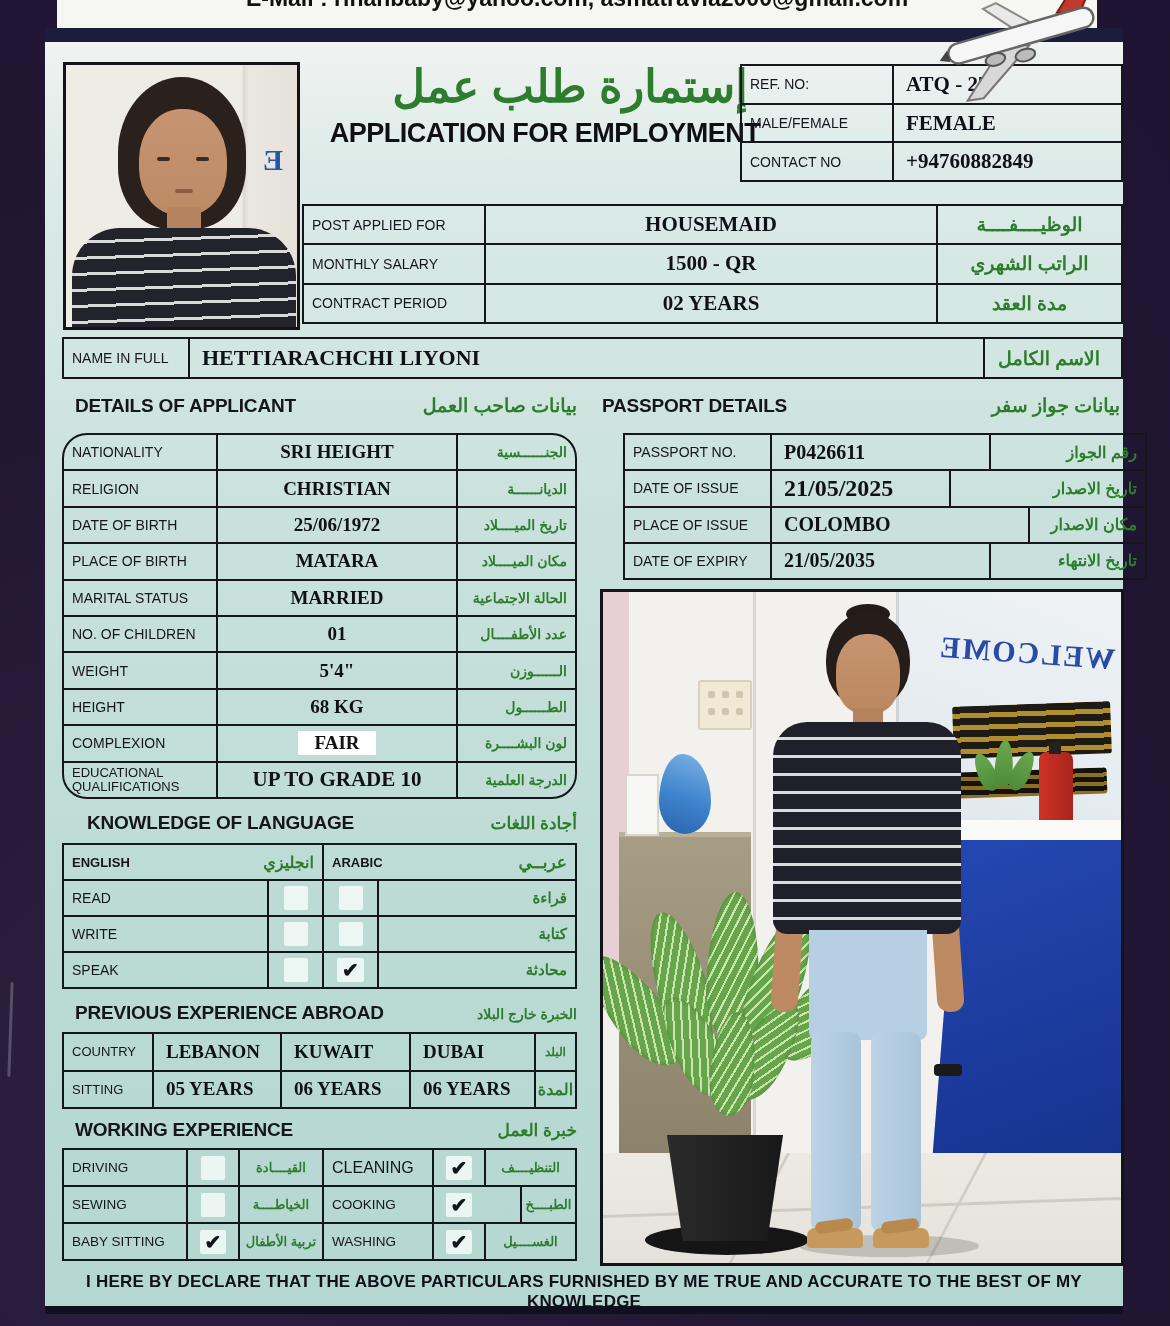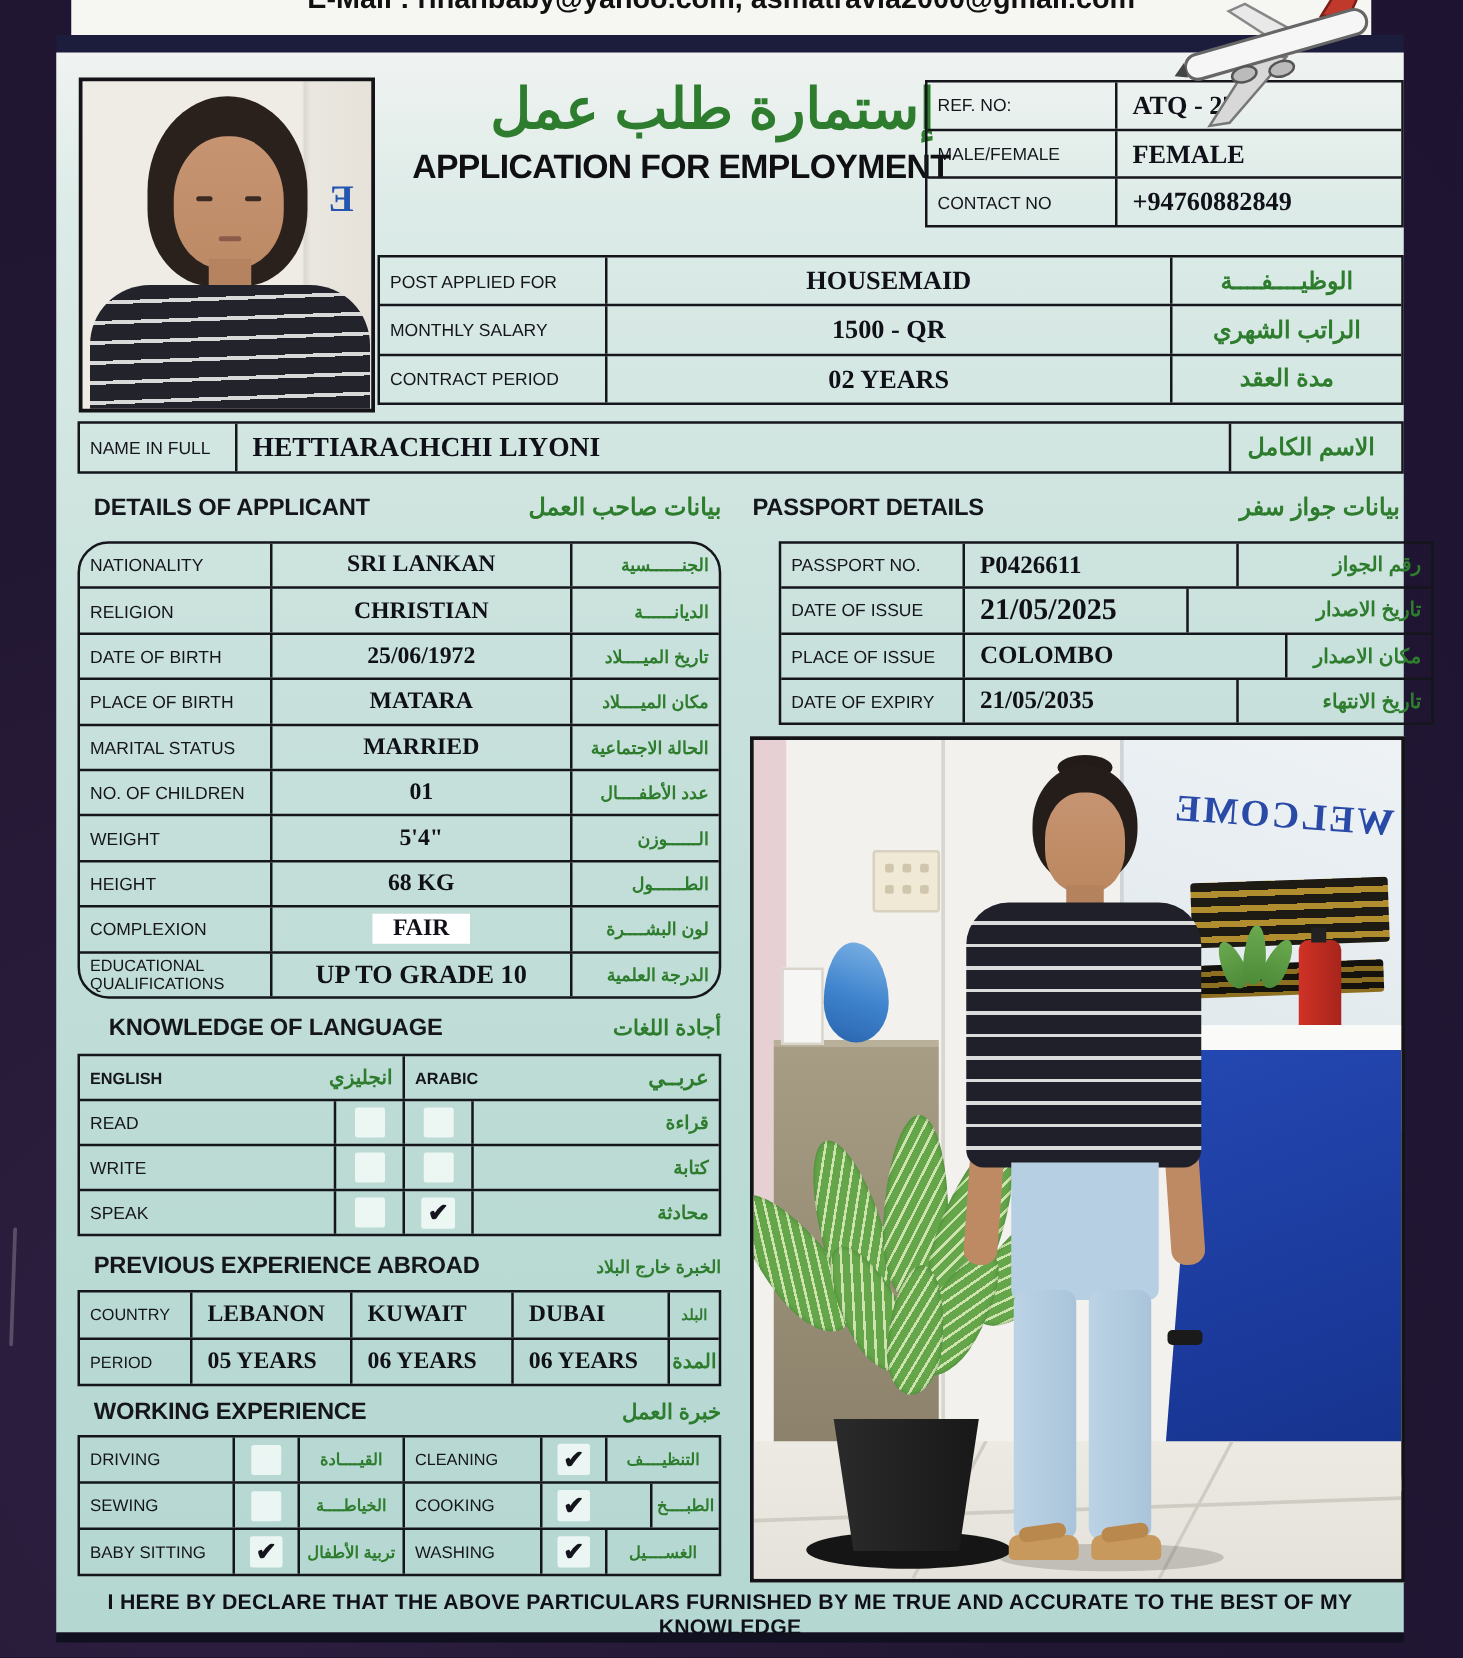--- a/index.html
+++ b/index.html
@@ -182,21 +182,21 @@
       </div>
     </div>
 
     <div class="heading-row" style="left:30px;top:352px;width:502px;">
       <span class="h-en">DETAILS OF APPLICANT</span>
       <span class="h-ar" style="font-size:19px;">بيانات صاحب العمل</span>
     </div>
     <div class="tbl" style="left:17px;top:391px;width:515px;height:366px;border-radius:25px;">
       <div class="tr">
         <div class="td lbl" style="width:152px;">NATIONALITY</div>
-        <div class="td val" style="width:240px;font-size:19px;">SRI LANKAN</div>
+        <div class="td val" style="width:240px;font-size:19px;">SRI HEIGHT</div>
         <div class="td ar" style="flex:1;font-size:14px;">الجنــــــسية</div>
       </div>
       <div class="tr">
         <div class="td lbl" style="width:152px;">RELIGION</div>
         <div class="td val" style="width:240px;font-size:19px;">CHRISTIAN</div>
         <div class="td ar" style="flex:1;font-size:14px;">الديانــــــة</div>
       </div>
       <div class="tr">
         <div class="td lbl" style="width:152px;">DATE OF BIRTH</div>
         <div class="td val" style="width:240px;font-size:19px;">25/06/1972</div>
@@ -294,40 +294,40 @@
     </div>
     <div class="tbl" style="left:17px;top:990px;width:515px;height:77px;">
       <div class="tr">
         <div class="td lbl" style="width:88px;font-size:13px;">COUNTRY</div>
         <div class="td val val-left" style="width:128px;font-size:19px;">LEBANON</div>
         <div class="td val val-left" style="width:129px;font-size:19px;">KUWAIT</div>
         <div class="td val val-left" style="width:125px;font-size:19px;">DUBAI</div>
         <div class="td ar ar-c" style="flex:1;font-size:12px;">البلد</div>
       </div>
       <div class="tr">
-        <div class="td lbl" style="width:88px;font-size:13px;">PERIOD</div>
+        <div class="td lbl" style="width:88px;font-size:13px;">SITTING</div>
         <div class="td val val-left" style="width:128px;font-size:19px;">05 YEARS</div>
         <div class="td val val-left" style="width:129px;font-size:19px;">06 YEARS</div>
         <div class="td val val-left" style="width:125px;font-size:19px;">06 YEARS</div>
         <div class="td ar ar-c" style="flex:1;font-size:16px;font-family:Liberation Serif, serif;">المدة</div>
       </div>
     </div>
 
     <div class="heading-row" style="left:30px;top:1077px;width:502px;">
       <span class="h-en">WORKING EXPERIENCE</span>
       <span class="h-ar">خبرة العمل</span>
     </div>
     <div class="tbl" style="left:17px;top:1106px;width:515px;height:113px;">
       <div class="tr">
         <div class="td lbl" style="width:122px;font-size:13.5px;">DRIVING</div>
         <div class="td check" style="width:52px;">
             <span></span>
           </div>
         <div class="td ar ar-c" style="width:84px;font-size:13px;">القيــــادة</div>
-        <div class="td lbl" style="width:110px;font-size:13px;">CLEANING</div>
+        <div class="td lbl" style="width:110px;font-size:16px;">CLEANING</div>
         <div class="td check" style="width:52px;">
             <span>✔</span>
           </div>
         <div class="td ar ar-c" style="flex:1;font-size:13px;">التنظيــــف</div>
       </div>
       <div class="tr">
         <div class="td lbl" style="width:122px;font-size:13.5px;">SEWING</div>
         <div class="td check" style="width:52px;">
             <span></span>
           </div>

